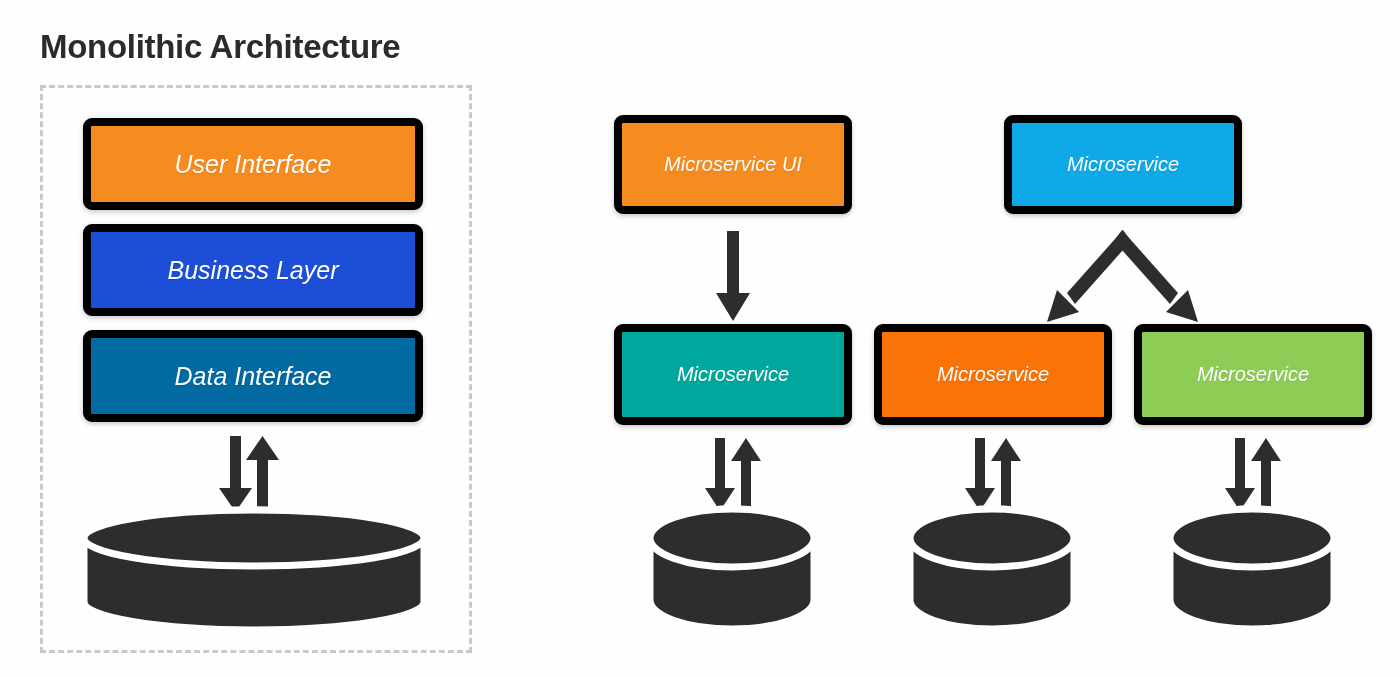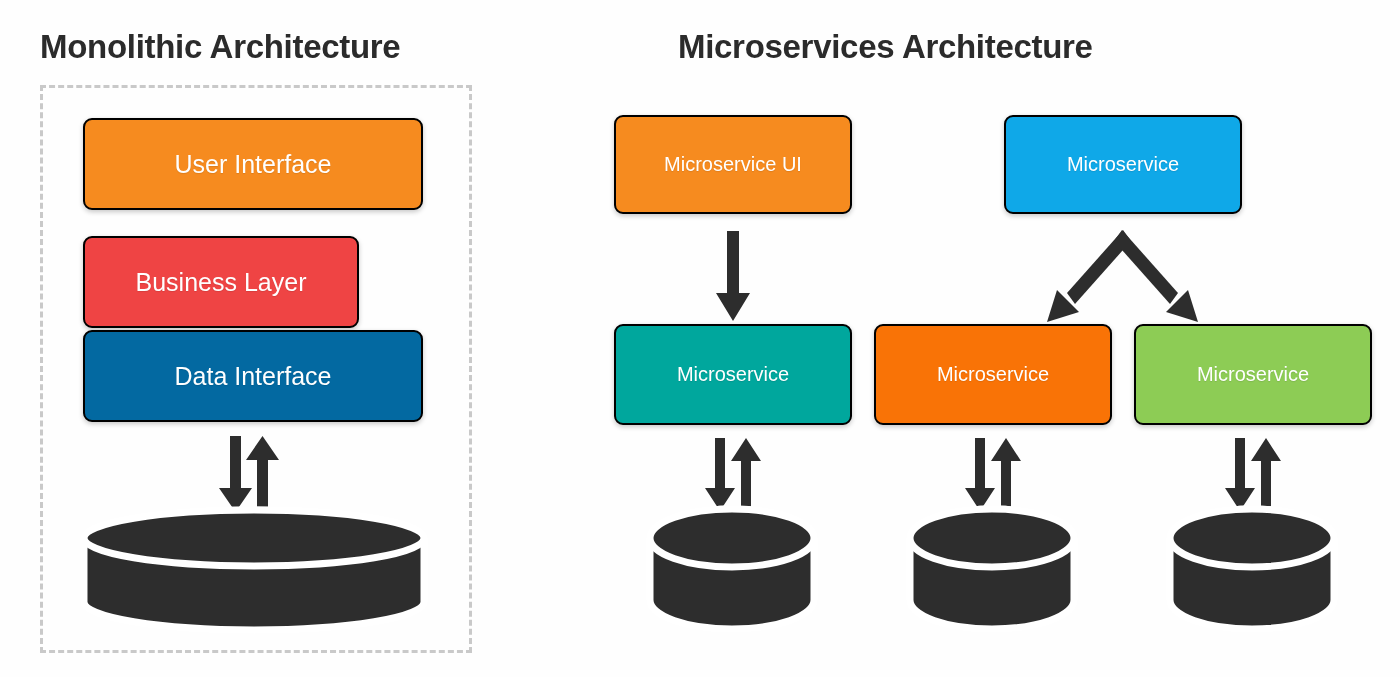--- a/index.html
+++ b/index.html
@@ -39,26 +39,27 @@
     height: 568px;
     border: 3px dashed #c9c9c9;
     box-sizing: border-box;
     background: transparent;
   }
 
   
   .box {
     position: absolute;
     border-radius: 9px;
-    border: 2px solid #000000;
+    border: 8px solid #000000;
     box-sizing: border-box;
     display: flex;
     align-items: center;
     justify-content: center;
     box-shadow: 0 2px 5px rgba(0,0,0,0.22);
+    font-style: italic;
   }
   .box .box-label {
     color: #ffffff;
     font-size: 25px;
     font-weight: normal;
     white-space: nowrap;
     text-shadow: 0 1px 1px rgba(0,0,0,0.10);
   }
   .box-sm .box-label { font-size: 20px; }
 
@@ -72,29 +73,28 @@
   .arrow { position: absolute; }
   .arrow svg { display: block; overflow: visible; }
 </style>
 </head>
 <body>
 
 <div id="canvas">
 
   <div class="title" id="title-mono">Monolithic Architecture</div>
 
-  <div class="title" id="title-micro">Microservices Architecture</div>
 
   <div id="mono-container"></div>
 
   <div class="box" style="left:83px; top:118px; width:340px; height:92px; background:#f68b1f;">
     <span class="box-label">User Interface</span>
   </div>
 
-  <div class="box" style="left:83px; top:236px; width:276px; height:92px; background:#ef4444;">
+  <div class="box" style="left:83px; top:224px; width:340px; height:92px; background:#1d4ed8;">
     <span class="box-label">Business Layer</span>
   </div>
 
   <div class="box" style="left:83px; top:330px; width:340px; height:92px; background:#0369a1;">
     <span class="box-label">Data Interface</span>
   </div>
 
   <div class="arrow" style="left:216px; top:436px; width:66px; height:78px;">
     <svg width="66" height="78" viewBox="0 0 66 78">
       <g fill="#2d2d2d">

